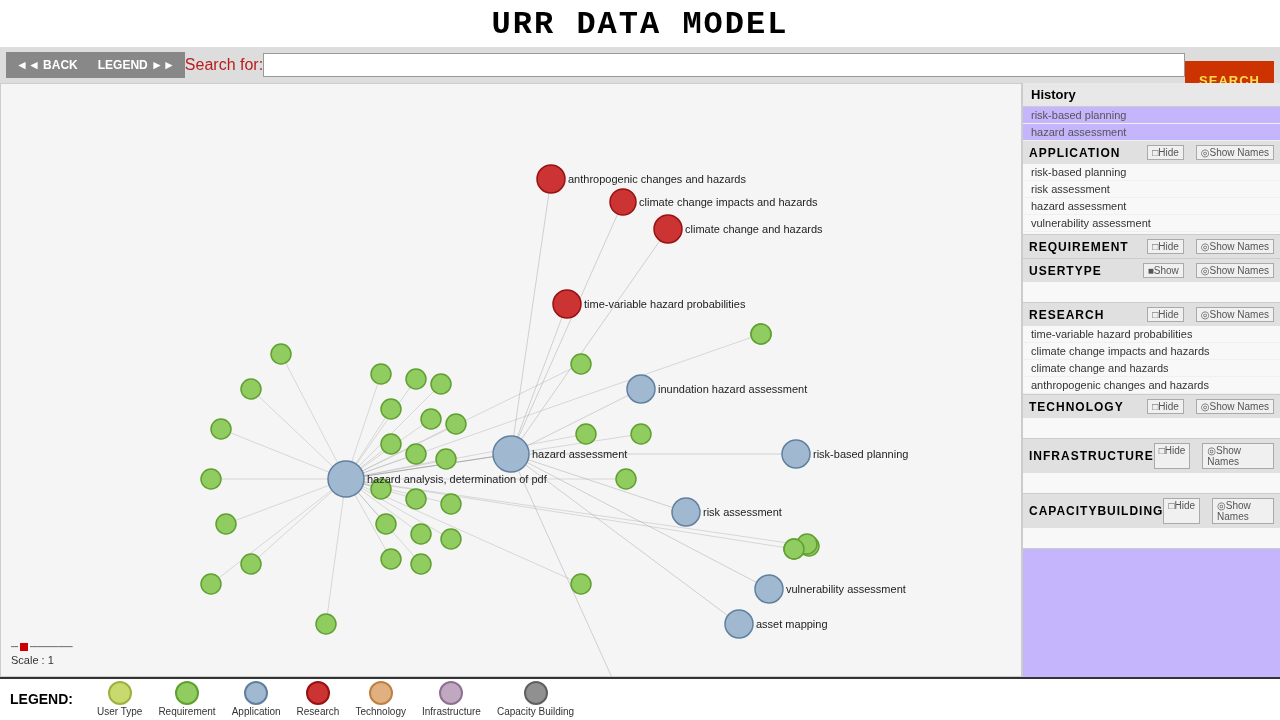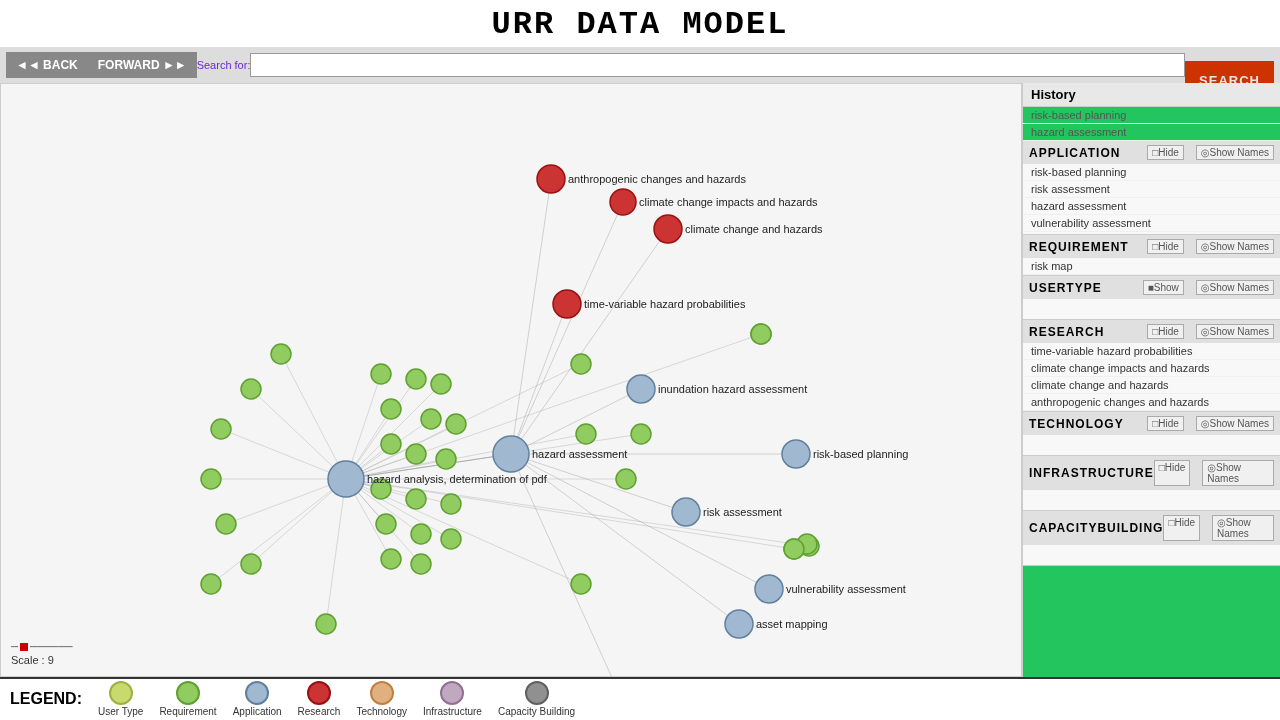--- a/index.html
+++ b/index.html
@@ -27,31 +27,31 @@
       background: #888;
       color: #fff;
       border: none;
       padding: 3px 10px;
       font-size: 12px;
       cursor: pointer;
       font-weight: bold;
       height: 26px;
     }
 
-    #search-label { font-size: 11px; color: #6d28d9; white-space: nowrap; }
+    #search-label { font-size: 16px; color: #b91c1c; white-space: nowrap; }
     #search-input {
       flex: 1;
       height: 24px;
       border: 1px solid #999;
       padding: 2px 4px;
       font-size: 12px;
     }
     #search-btn {
       background: #cc3300;
-      color: #e5e5e5;
+      color: #fde047;
       border: none;
       padding: 3px 14px;
       font-size: 13px;
       font-weight: bold;
       cursor: pointer;
       height: 40px;
       letter-spacing: 1px;
       margin-top: 31px;
     }
 
@@ -63,21 +63,21 @@
     #canvas-area {
       flex: 1;
       background: #f5f5f5;
       position: relative;
       overflow: hidden;
       border: 1px solid #ccc;
     }
 
     #sidebar {
       width: 258px;
-      background: #22c55e;
+      background: #c4b5fd;
       border-left: 1px solid #ccc;
       overflow-y: auto;
       font-size: 12px;
     }
 
     .sidebar-history {
       background: #e8e8e8;
       padding: 4px 8px;
       font-size: 13px;
       font-weight: bold;
@@ -135,22 +135,23 @@
       display: flex;
       align-items: center;
       height: 42px;
       background: #fff;
       border-top: 2px solid #333;
       padding: 0 10px;
       gap: 16px;
     }
 
     .legend-label {
-      font-size: 16px;
-      font-weight: bold;
+      font-size: 14px;
+      font-weight: bold;
+      margin-right: 8px;
     }
 
     .legend-item {
       display: flex;
       flex-direction: column;
       align-items: center;
       gap: 1px;
     }
 
     .legend-circle {
@@ -190,21 +191,21 @@
   </style>
 </head>
 <body>
 
 <div id="title-bar">
   <span>URR DATA MODEL</span>
 </div>
 
 <div id="toolbar">
   <button class="nav-btn">◄◄ BACK</button>
-  <button class="nav-btn">FORWARD ►►</button>
+  <button class="nav-btn">LEGEND ►►</button>
   <span id="search-label">Search for:</span>
   <input id="search-input" type="text" style="">
   <button id="search-btn">SEARCH</button>
 </div>
 
 <div id="main-area">
   <div id="canvas-area">
     <svg id="graph">
 
     <line x1="345" y1="395" x2="280" y2="270" stroke="#aaa" stroke-width="1" opacity="0.4"></line>
@@ -311,21 +312,21 @@
         <circle cx="760" cy="250" r="10" fill="#90cc60" stroke="#60a030" stroke-width="1.5"></circle>
         <circle cx="806" cy="460" r="10" fill="#90cc60" stroke="#60a030" stroke-width="1.5"></circle>
         <circle cx="793" cy="465" r="10" fill="#90cc60" stroke="#60a030" stroke-width="1.5"></circle>
       </svg>
     <div id="scale-bar">
       <div class="scale-line">
         <span style="font-size:10px">─</span>
         <span style="display:inline-block;width:8px;height:8px;background:#cc0000"></span>
         <span style="font-size:10px">──────</span>
       </div>
-      <span>Scale : 9</span>
+      <span>Scale : 1</span>
     </div>
   </div>
 
   <div id="sidebar">
     <div class="sidebar-history">History</div>
     <div id="history-items">
         <div class="history-item">risk-based planning</div>
         <div class="history-item">hazard assessment</div>
       </div>
     <div id="sidebar-sections">
@@ -347,21 +348,20 @@
         </div>
         <div class="sidebar-section">
           <div class="section-header">
             <span class="section-title">REQUIREMENT</span>
             <div class="section-controls">
               <span>□Hide</span>
               <span>◎Show Names</span>
             </div>
           </div>
           <div style="max-height: 70px; overflow-y: auto; background: rgb(248, 248, 248);">
-            <div class="section-item">risk map</div>
           </div>
         </div>
         <div class="sidebar-section">
           <div class="section-header">
             <span class="section-title">USERTYPE</span>
             <div class="section-controls">
               <span>■Show</span>
               <span>◎Show Names</span>
             </div>
           </div>

